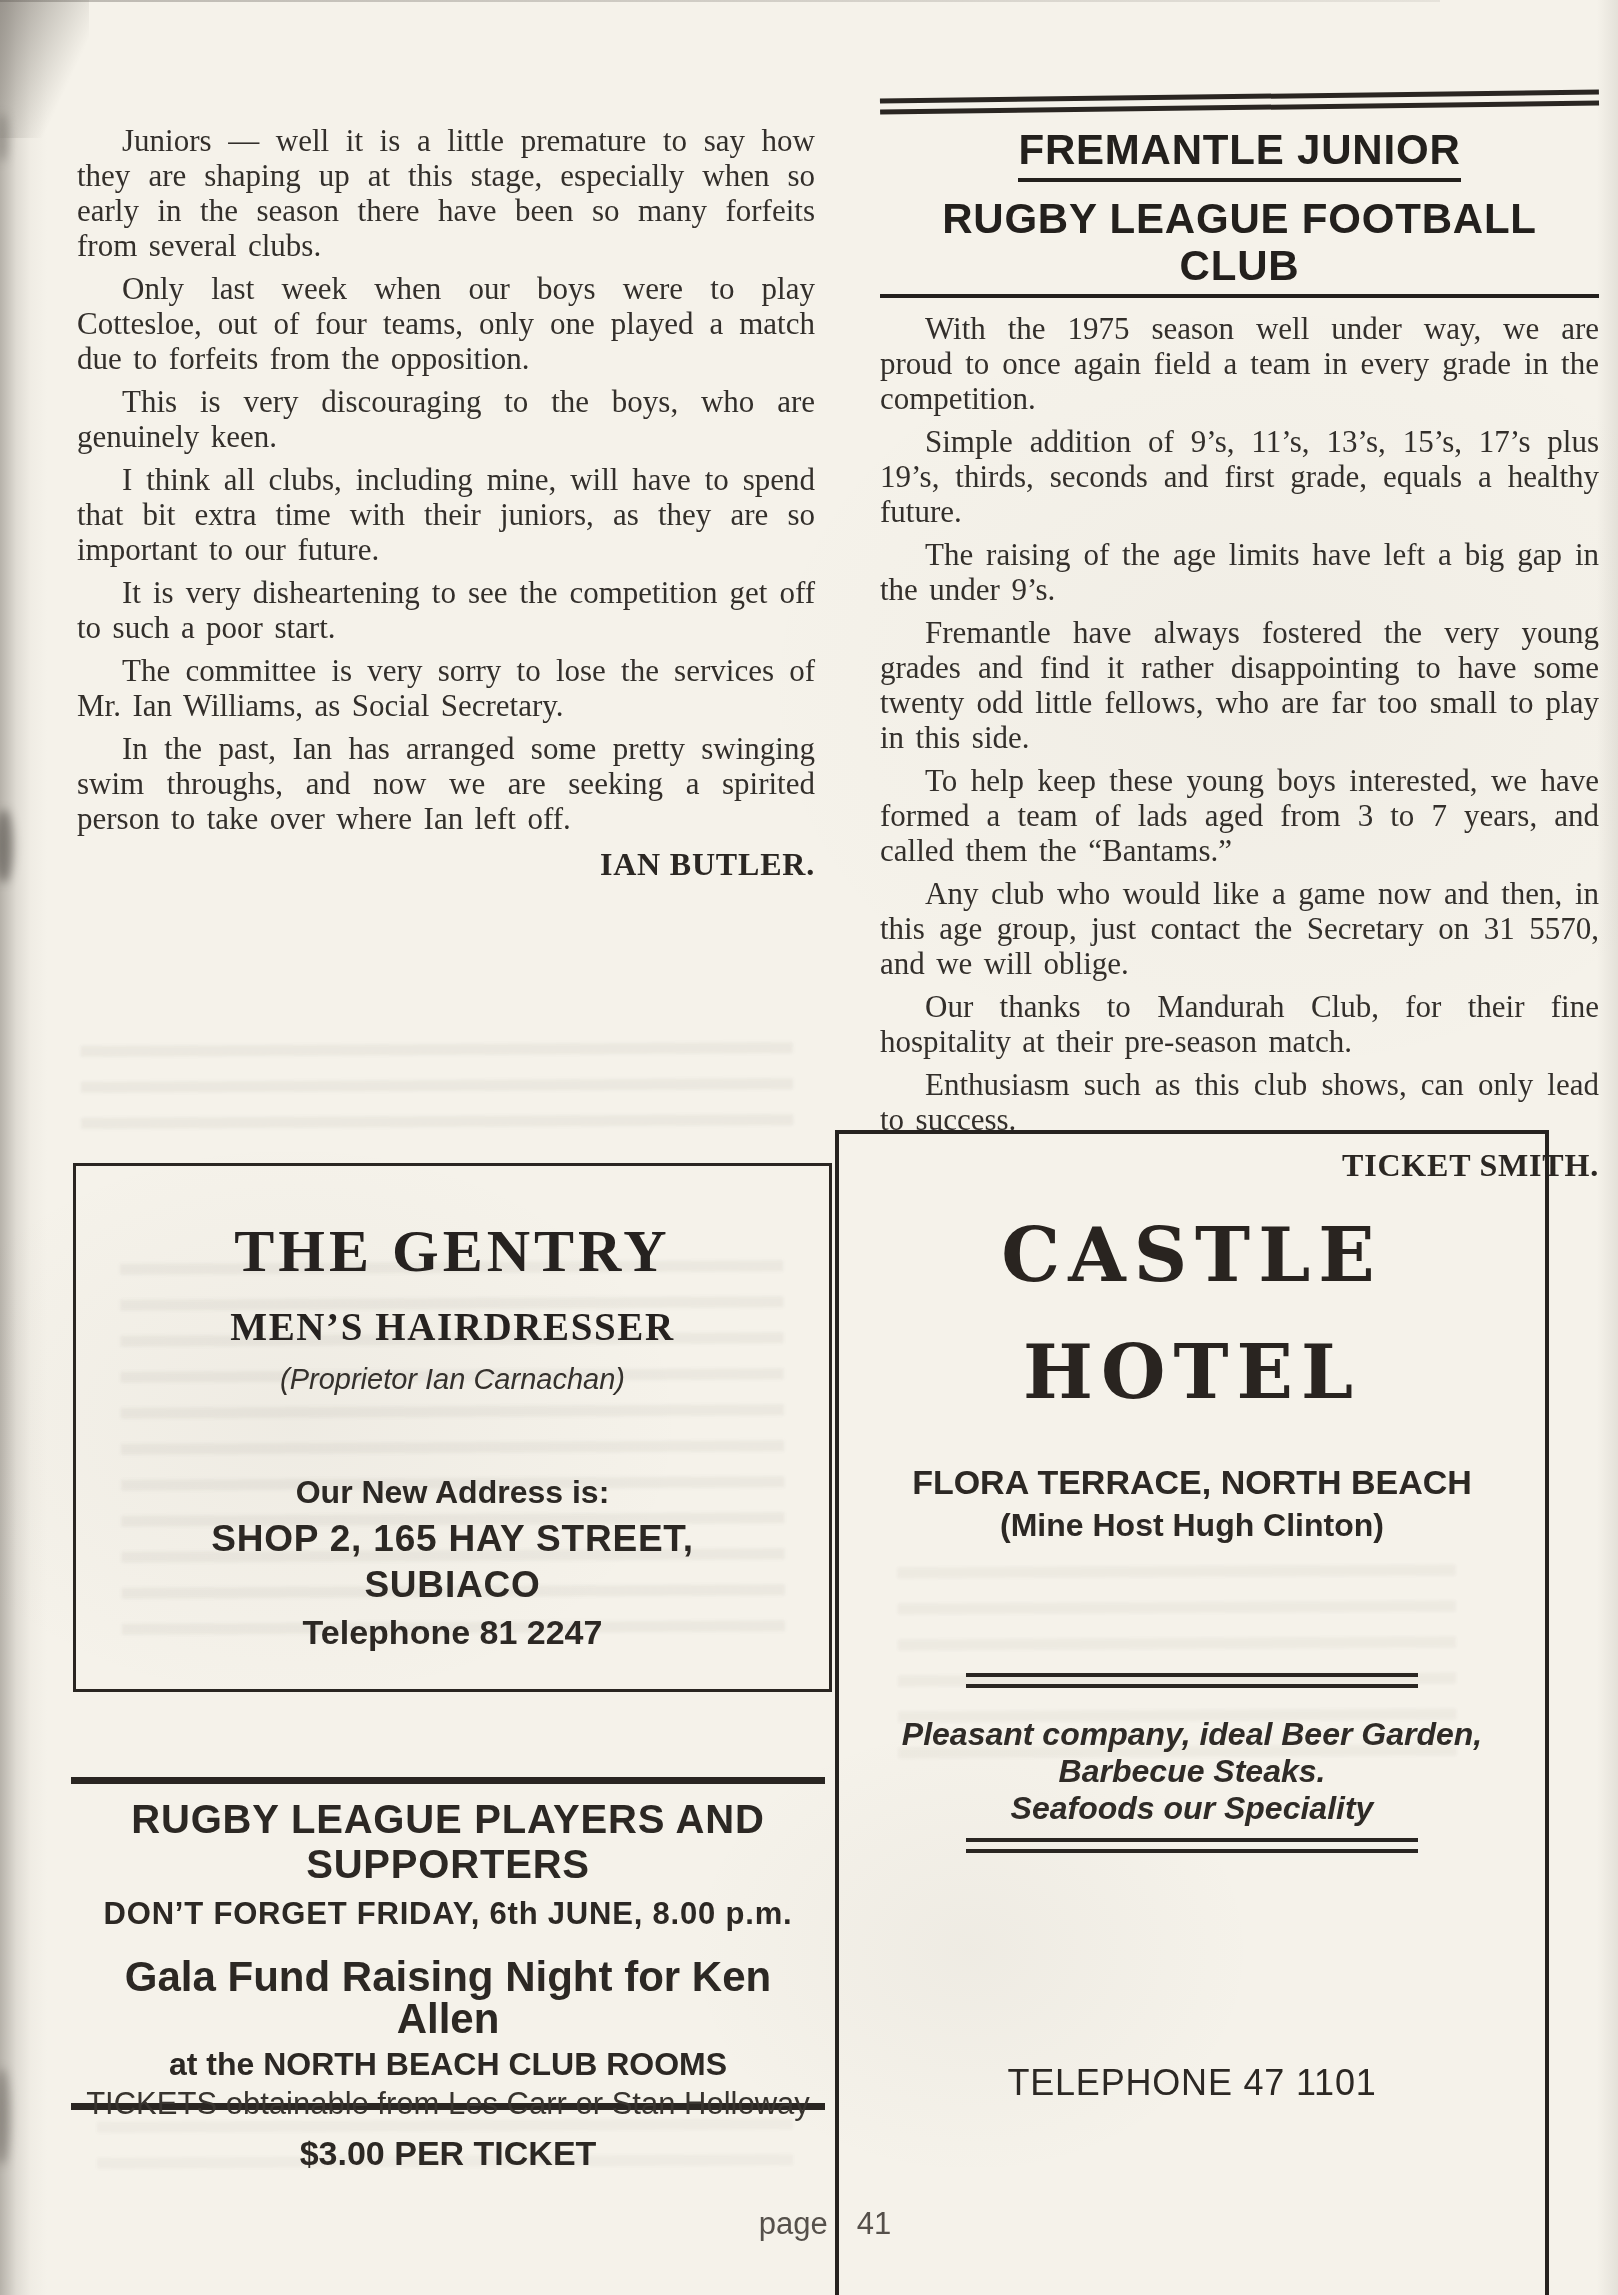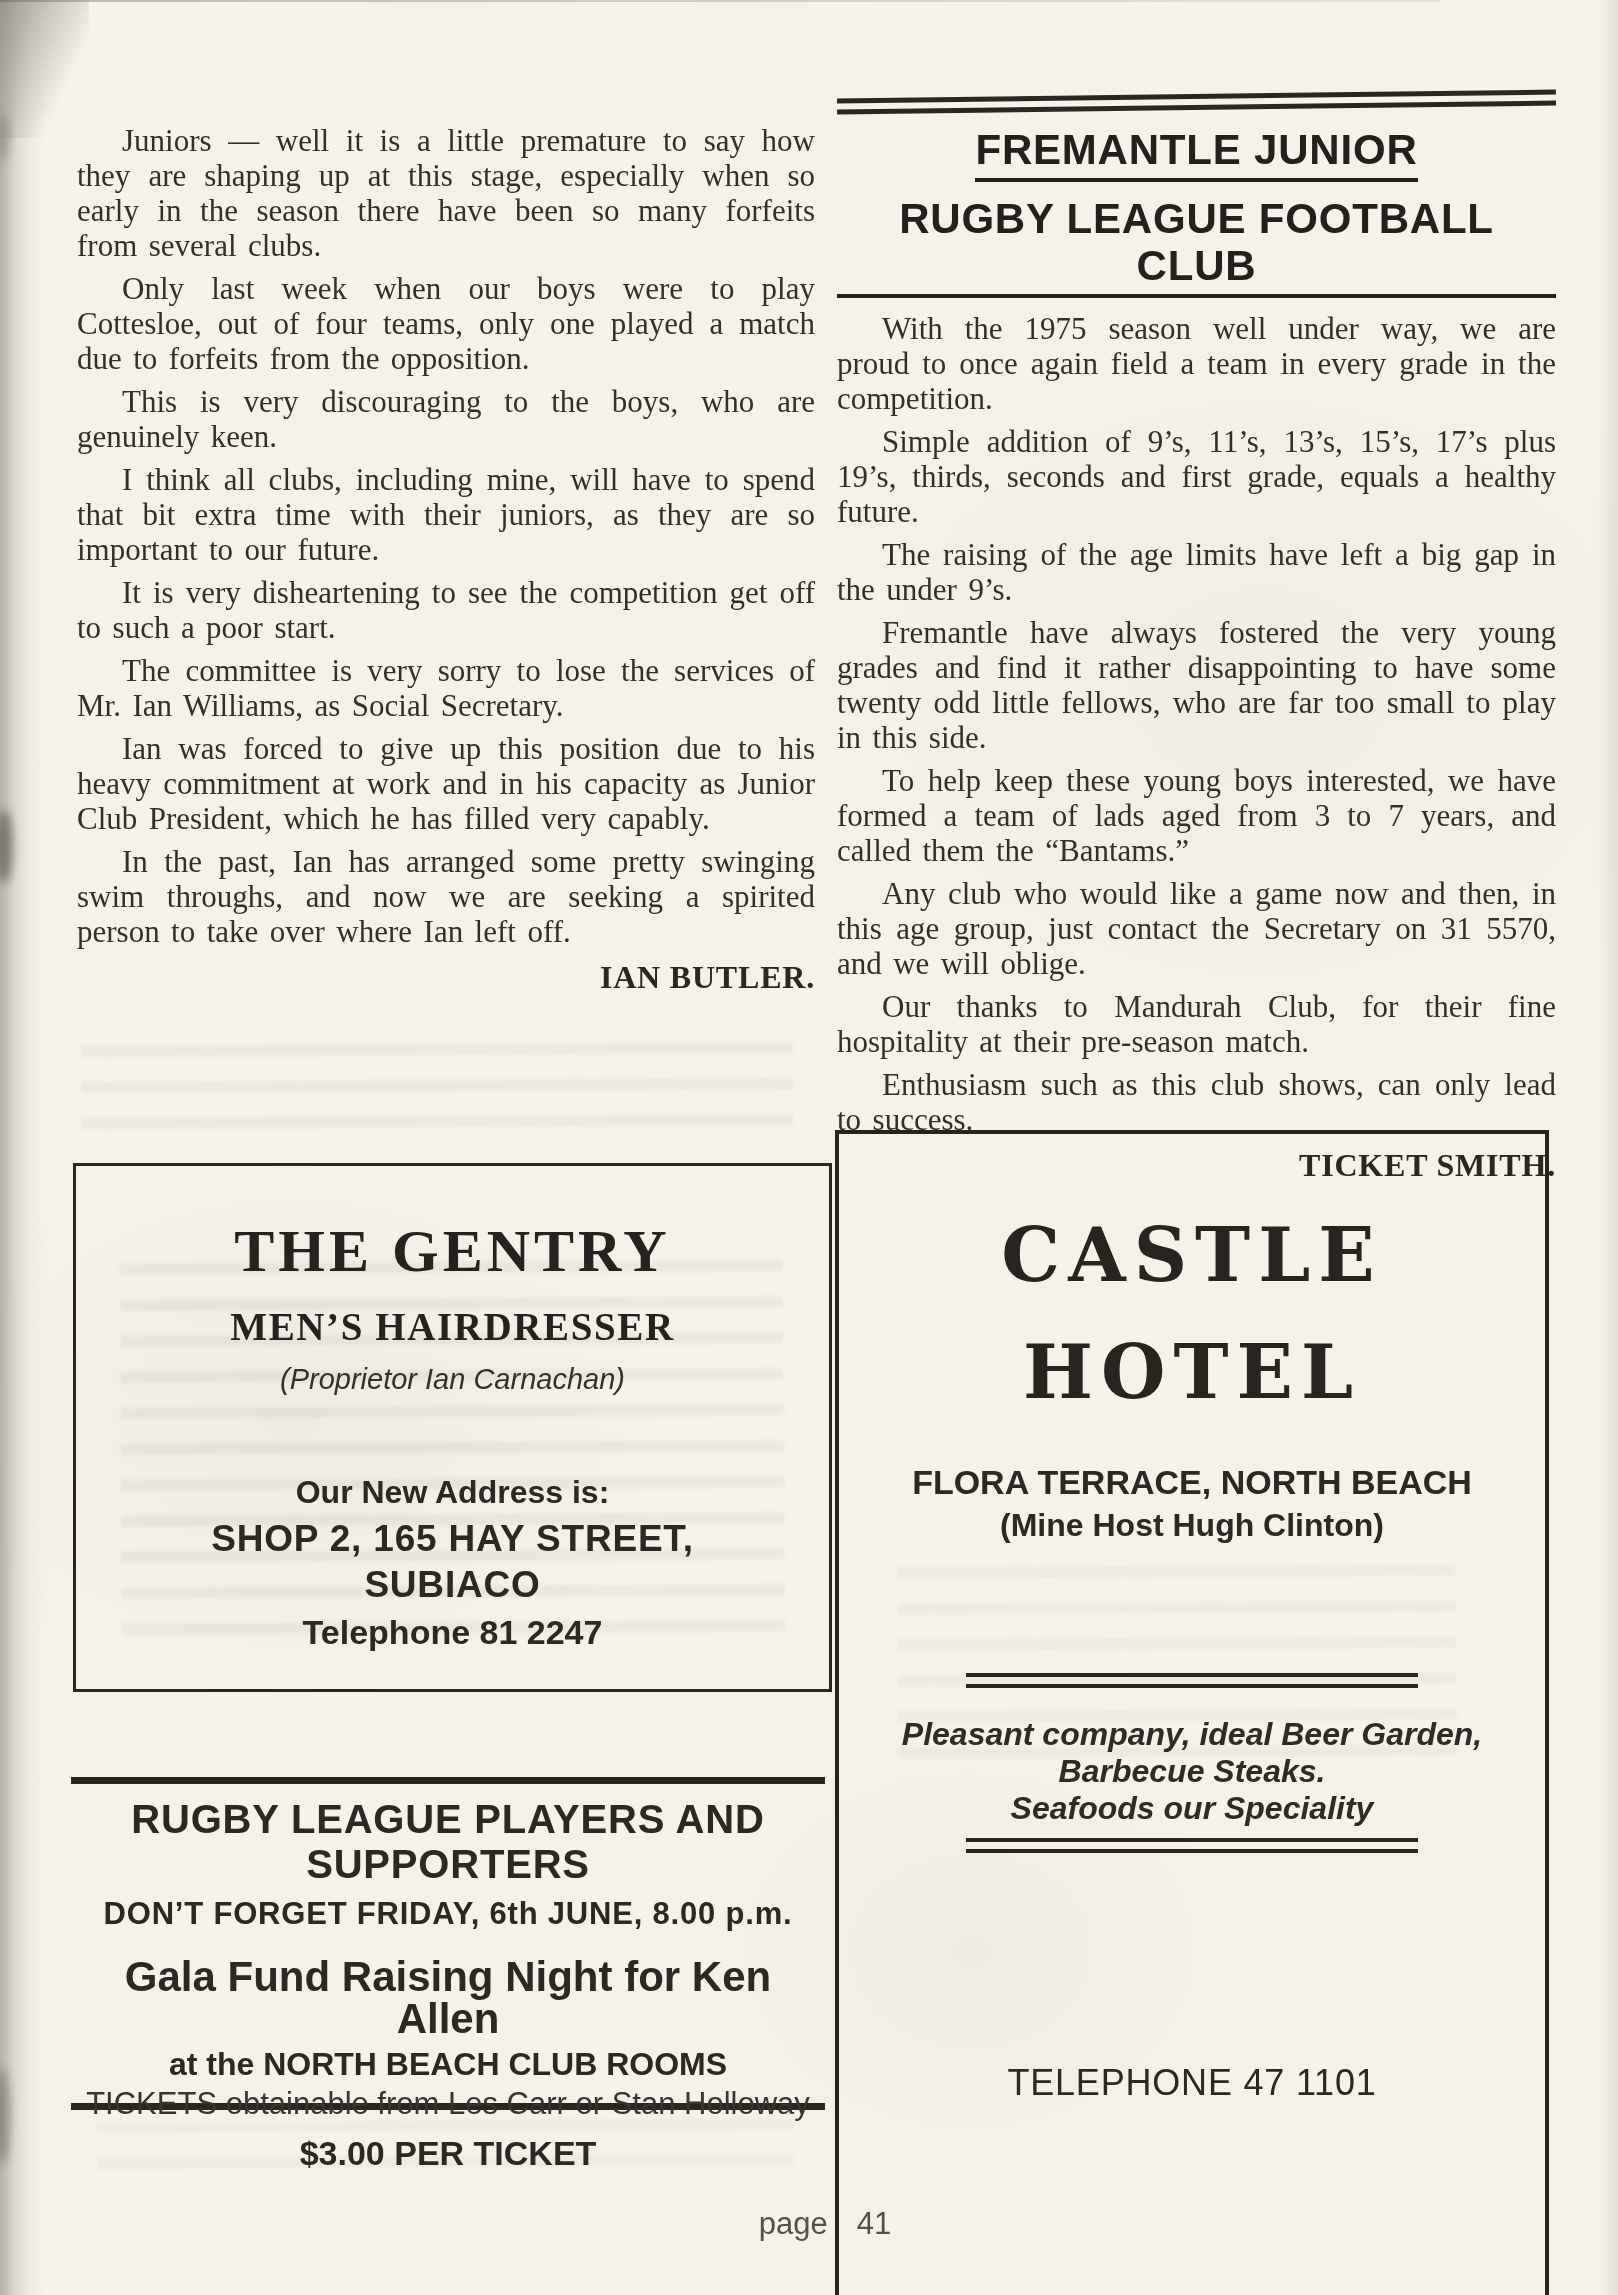--- a/index.html
+++ b/index.html
@@ -41,21 +41,21 @@
     position:absolute; pointer-events:none; filter:blur(1.6px); transform:rotate(-0.3deg);
     background:repeating-linear-gradient(to bottom, rgba(110,100,92,0.075) 0 11.3px, rgba(110,100,92,0) 11.3px 36px);
   }
   .b1 { left:121px;  top:1262px; width:663px; height:380px; }
   .b2 { left:81px;  top:1044px; width:712px; height:105px; }
   .b3 { left:898px; top:1566px; width:558px; height:202px; opacity:.8; }
   .b4 { left:97px;  top:2120px; width:696px; height:49px;  opacity:.7; }
 
   
   .col-left  { position:absolute; left:77px;   top:123px; width:738px; }
-  .col-right { position:absolute; left:837px; top:94px; width:719px; }
+  .col-right { position:absolute; left:880px; top:94px; width:719px; }
   .body-par {
     margin:0 0 8px 0; text-indent:45px; text-align:justify;
     font-size:31px; line-height:35px; word-spacing:0.12em; color:#332f2b;
   }
   .signature {
     margin:11.3px 0 0 0; text-align:right; font-size:32px; line-height:35px;
     font-weight:600; letter-spacing:0.8px; color:#2b2723;
   }
   .rules { transform:rotate(-0.7deg); margin-bottom:4.9px; }
   .rule  { height:4.9px; background:#2a2622; }
@@ -140,21 +140,20 @@
   <div class="smudge s2"></div>
   <div class="smudge s3"></div>
 
   <section class="col-left">
     <p class="body-par">Juniors — well it is a little premature to say how they are shaping up at this stage, especially when so early in the season there have been so many forfeits from several clubs.</p>
     <p class="body-par">Only last week when our boys were to play Cottesloe, out of four teams, only one played a match due to forfeits from the opposition.</p>
     <p class="body-par">This is very discouraging to the boys, who are genuinely keen.</p>
     <p class="body-par">I think all clubs, including mine, will have to spend that bit extra time with their juniors, as they are so important to our future.</p>
     <p class="body-par">It is very disheartening to see the competition get off to such a poor start.</p>
     <p class="body-par">The committee is very sorry to lose the services of Mr. Ian Williams, as Social Secretary.</p>
-    <p class="body-par">Ian was forced to give up this position due to his heavy commitment at work and in his capacity as Junior Club President, which he has filled very capably.</p>
     <p class="body-par">In the past, Ian has arranged some pretty swinging swim throughs, and now we are seeking a spirited person to take over where Ian left off.</p>
     <p class="signature">IAN BUTLER.</p>
   </section>
 
   <section class="col-right">
     <div class="rules">
       <div class="rule"></div>
       <div class="rule"></div>
     </div>
     <h1 class="rc-title first"><span class="u">FREMANTLE JUNIOR</span></h1>

